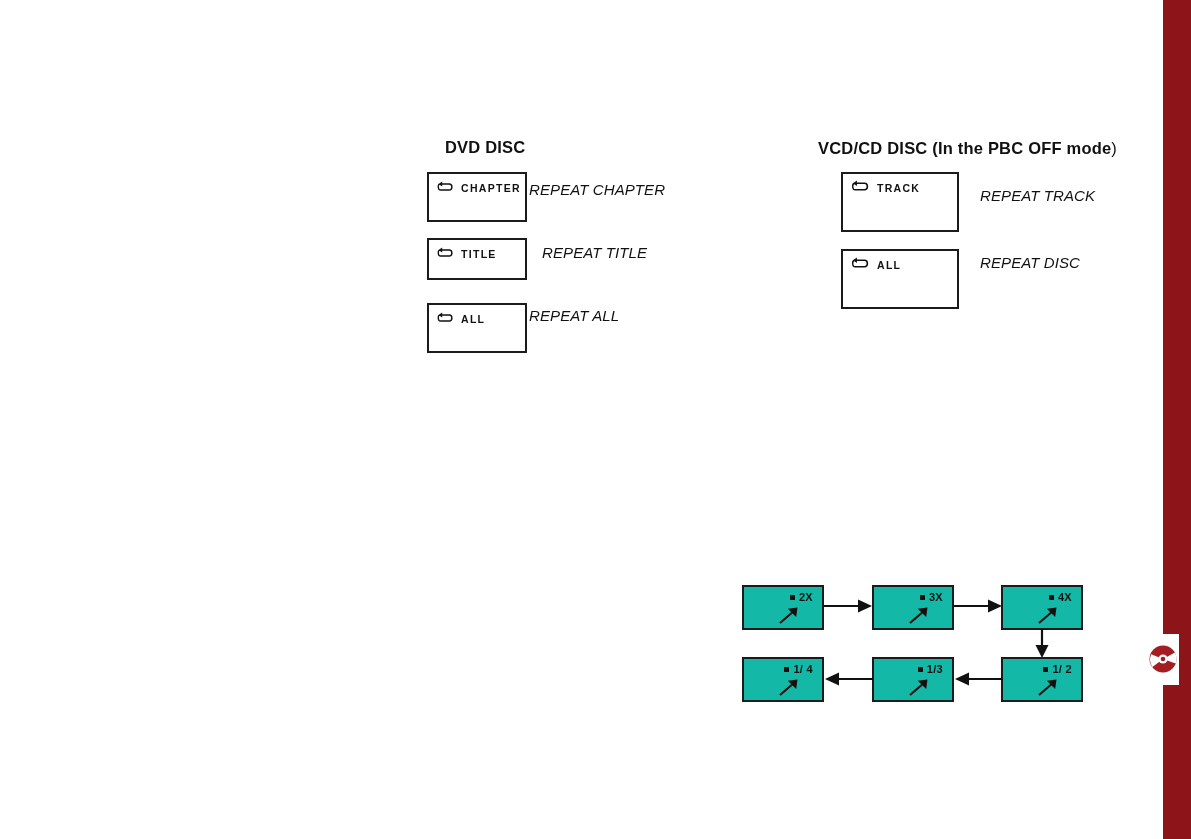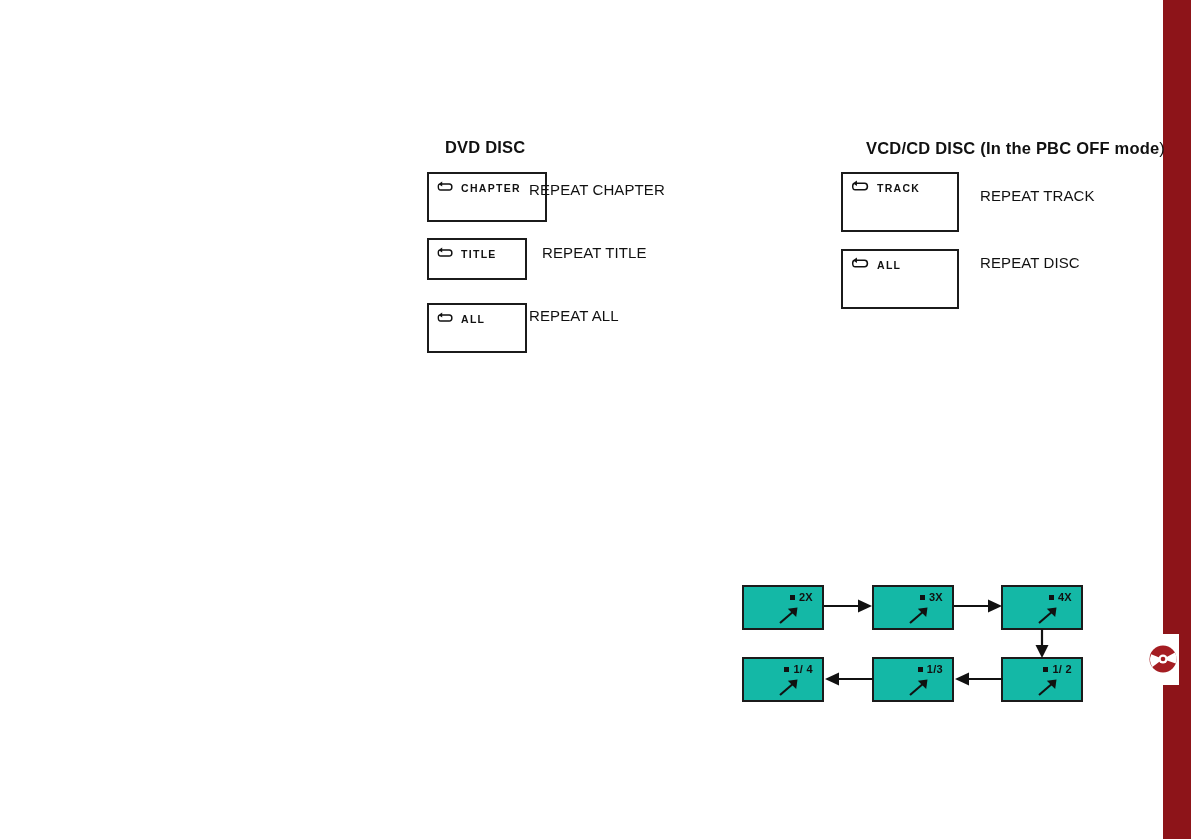--- a/index.html
+++ b/index.html
@@ -43,21 +43,21 @@
 
   
   .section-title {
     position: absolute;
     font-size: 16.5px;
     font-weight: bold;
     letter-spacing: 0.2px;
     white-space: nowrap;
   }
   #dvd-title { left: 445px; top: 138px; }
-  #vcd-title { left: 818px; top: 139px; margin-left: 48px; }
+  #vcd-title { left: 818px; top: 139px; }
   #vcd-title .thin-paren { font-weight: normal; }
 
   
   .icon-box {
     position: absolute;
     box-sizing: border-box;
     background: #ffffff;
     border: 2px solid #1b1b1b;
   }
   .icon-box .box-inner {
@@ -76,20 +76,21 @@
     white-space: nowrap;
   }
   .repeat-glyph { display: block; }
 
   
   .desc-label {
     position: absolute;
     font-size: 15px;
     letter-spacing: 0.1px;
     white-space: nowrap;
+    font-style: italic;
   }
 
   
   .speed-box {
     position: absolute;
     box-sizing: border-box;
     width: 82px;
     height: 45px;
     background: #14b8a6;
     border: 2px solid #1b1b1b;
@@ -132,21 +133,21 @@
       <path d="M15 16 L27 9.5 A13.5 13.5 0 0 1 27.6 20.5 Z" fill="#ffffff"></path>
       <path d="M15 16 L4.4 23.9 A13.5 13.5 0 0 1 3.2 11.2 Z" fill="#ffffff"></path>
       <circle cx="15" cy="16" r="4.6" fill="#ffffff"></circle>
       <circle cx="15" cy="16" r="2.3" fill="#a41d22"></circle>
     </g>
   </svg>
 </div>
 
 <div class="section-title" id="dvd-title">DVD DISC</div>
 
-<div class="icon-box" style="left:427px; top:172px; width:120px; height:50px;">
+<div class="icon-box" style="left:427px; top:172px; width:100px; height:50px;">
   <div class="box-inner">
     <span class="repeat-glyph">
       <svg width="17" height="12" viewBox="0 0 17 12">
         <path d="M3.2 2.2 C1.4 2.2 0.6 3.6 0.6 5.8 C0.6 8.4 1.7 9.7 3.6 9.7 L12.3 9.7
                  C14.3 9.7 15.6 8.5 15.6 6.0 C15.6 3.6 14.4 2.3 12.3 2.3 L5.2 2.3
                  L5.2 0.4 L1.5 2.9 L5.2 5.6 L5.2 3.7 L12.2 3.7 C13.4 3.7 14.1 4.5 14.1 6.0
                  C14.1 7.5 13.4 8.3 12.2 8.3 L3.7 8.3 C2.5 8.3 2.0 7.5 2.0 5.9
                  C2.0 4.4 2.5 3.6 3.4 3.6 Z" fill="#111111"></path>
       </svg>
     </span>

